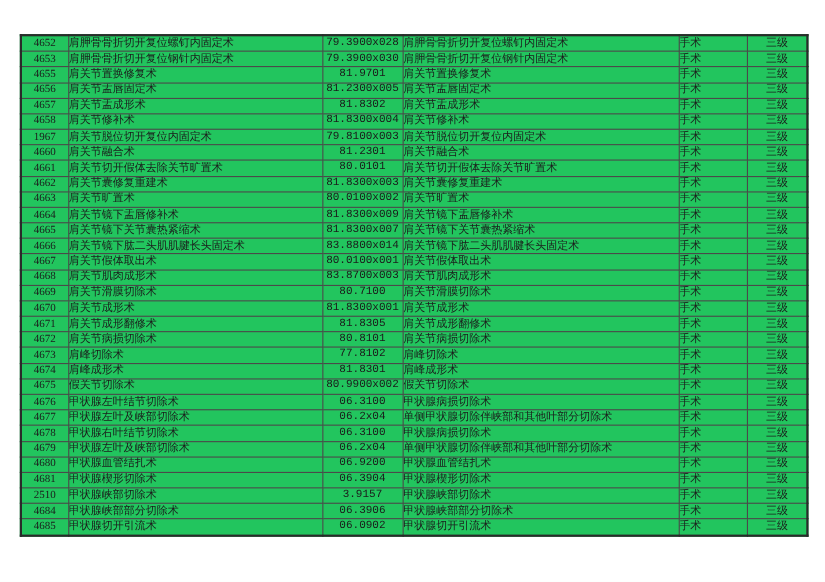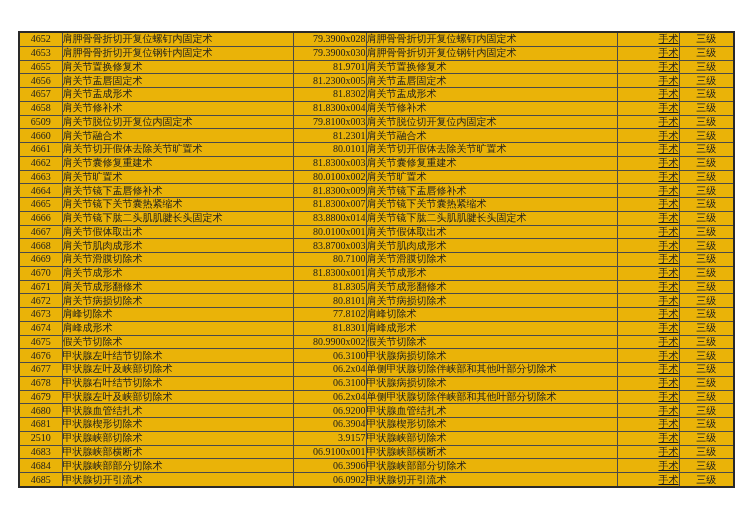--- a/index.html
+++ b/index.html
@@ -17,38 +17,38 @@
     position: absolute;
     left: 18px;
     top: 31px;
   }
   table.grading {
     border-collapse: collapse;
     table-layout: fixed;
     width: 715px;
     height: 457px;
     border: 2px solid #2a2a2a;
-    background: #eab308;
+    background: #22c55e;
   }
   table.grading td {
     border: 1px solid #4a4a4a;
     font-size: 10px;
     line-height: 1;
     color: #1b1b1b;
     padding: 0;
     overflow: hidden;
     white-space: nowrap;
     height: 12px;
     vertical-align: middle;
   }
   td.c0 { text-align: center; font-family: "Liberation Serif", "DejaVu Serif", serif; }
   td.c1 { text-align: left; padding-left: 4px; }
-  td.c2 { text-align: right; padding-left: 4px; font-family: Liberation Serif, serif; margin-left: 36px; }
+  td.c2 { text-align: center; padding-left: 4px; font-family: Liberation Mono, monospace; margin-left: 36px; }
   td.c3 { text-align: left; padding-left: 4px; }
-  td.c4 { text-align: right; text-decoration: underline; }
+  td.c4 { text-align: left; }
   td.c5 { text-align: center; }
 </style>
 </head>
 <body>
 
 <div class="table-wrap">
   <table class="grading">
     <colgroup>
       <col style="width:43px">
       <col style="width:231px">
@@ -100,21 +100,21 @@
         </tr>
         <tr>
           <td class="c0">4658</td>
           <td class="c1">肩关节修补术</td>
           <td class="c2">81.8300x004</td>
           <td class="c3">肩关节修补术</td>
           <td class="c4">手术</td>
           <td class="c5">三级</td>
         </tr>
         <tr>
-          <td class="c0">6509</td>
+          <td class="c0">1967</td>
           <td class="c1">肩关节脱位切开复位内固定术</td>
           <td class="c2">79.8100x003</td>
           <td class="c3">肩关节脱位切开复位内固定术</td>
           <td class="c4">手术</td>
           <td class="c5">三级</td>
         </tr>
         <tr>
           <td class="c0">4660</td>
           <td class="c1">肩关节融合术</td>
           <td class="c2">81.2301</td>
@@ -288,28 +288,20 @@
           <td class="c2">06.3904</td>
           <td class="c3">甲状腺楔形切除术</td>
           <td class="c4">手术</td>
           <td class="c5">三级</td>
         </tr>
         <tr>
           <td class="c0">2510</td>
           <td class="c1">甲状腺峡部切除术</td>
           <td class="c2">3.9157</td>
           <td class="c3">甲状腺峡部切除术</td>
-          <td class="c4">手术</td>
-          <td class="c5">三级</td>
-        </tr>
-        <tr>
-          <td class="c0">4683</td>
-          <td class="c1">甲状腺峡部横断术</td>
-          <td class="c2">06.9100x001</td>
-          <td class="c3">甲状腺峡部横断术</td>
           <td class="c4">手术</td>
           <td class="c5">三级</td>
         </tr>
         <tr>
           <td class="c0">4684</td>
           <td class="c1">甲状腺峡部部分切除术</td>
           <td class="c2">06.3906</td>
           <td class="c3">甲状腺峡部部分切除术</td>
           <td class="c4">手术</td>
           <td class="c5">三级</td>

